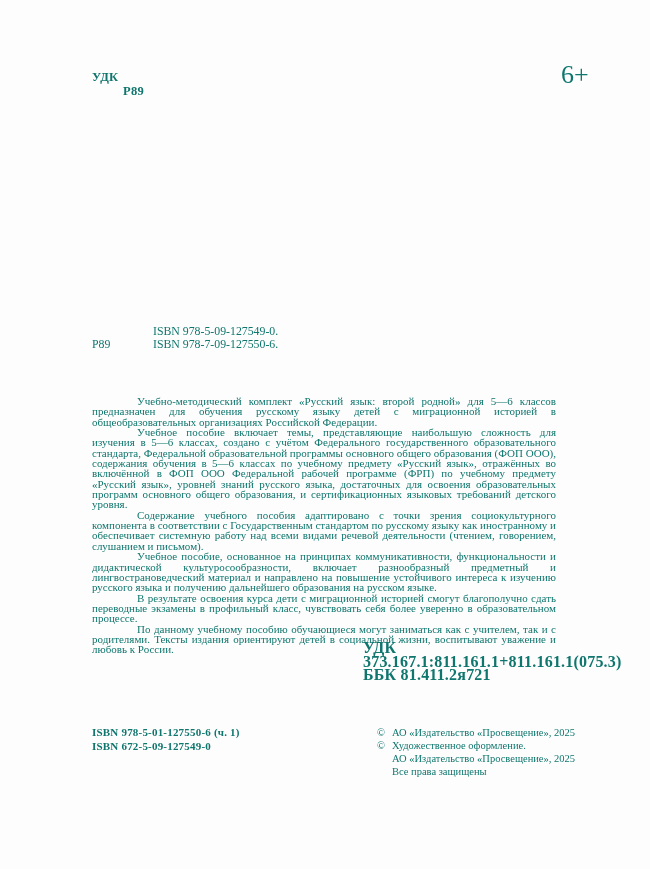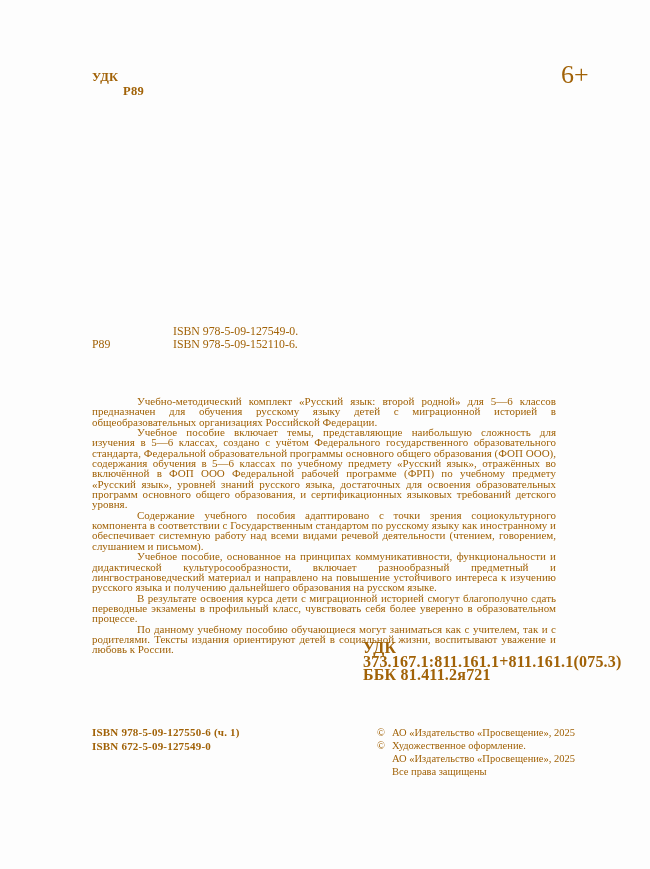--- a/index.html
+++ b/index.html
@@ -2,21 +2,21 @@
 <html lang="ru"><head>
 <meta charset="utf-8">
 <style>
   html, body { margin: 0; padding: 0; background: #ffffff; }
   .page {
     position: relative;
     width: 650px;
     height: 869px;
     background: #fdfdfd;
     font-family: "Liberation Serif", "DejaVu Serif", serif;
-    color: #a16207;
+    color: #0f766e;
     overflow: hidden;
   }
 
   
   .top-codes {
     position: absolute;
     left: 92px;
     top: 70px;
     font-size: 12.5px;
     font-weight: bold;
@@ -49,21 +49,21 @@
     position: absolute;
     left: 0;
     top: 13px;
   }
   .bib-entry {
     margin: 0 0 0 31px;
     text-indent: 20px;
     text-align: justify;
   }
   .bib-title { font-weight: bold; }
-  .bib-line { margin-left: 81px; }
+  .bib-line { margin-left: 61px; }
 
   
   .annotation {
     position: absolute;
     left: 92px;
     top: 396px;
     width: 464px;
     font-size: 11px;
     line-height: 10.35px;
     text-align: justify;
@@ -114,39 +114,39 @@
       <span class="code-label"></span>
       <span class="code-value">Р89</span>
     </div>
   </div>
 
   <div class="age-badge">6+</div>
 
   <div class="bib-block">
     <span class="bib-margin-code">Р89</span>
     <div class="bib-line">ISBN 978-5-09-127549-0.</div>
-    <div class="bib-line">ISBN 978-5-09-152110-6.</div>
+    <div class="bib-line">ISBN 978-7-09-127550-6.</div>
   </div>
 
   <div class="annotation">
     <p>Учебно-методический комплект «Русский язык: второй родной» для 5—6 классов предназначен для обучения русскому языку детей с миграционной историей в общеобразовательных организациях Российской Федерации.</p>
     <p>Учебное пособие включает темы, представляющие наибольшую сложность для изучения в 5—6 классах, создано с учётом Федерального государственного образовательного стандарта, Федеральной образовательной программы основного общего образования (ФОП ООО), содержания обучения в 5—6 классах по учебному предмету «Русский язык», отражённых во включённой в ФОП ООО Федеральной рабочей программе (ФРП) по учебному предмету «Русский язык», уровней знаний русского языка, достаточных для освоения образовательных программ основного общего образования, и сертификационных языковых требований детского уровня.</p>
     <p>Содержание учебного пособия адаптировано с точки зрения социокультурного компонента в соответствии с Государственным стандартом по русскому языку как иностранному и обеспечивает системную работу над всеми видами речевой деятельности (чтением, говорением, слушанием и письмом).</p>
     <p>Учебное пособие, основанное на принципах коммуникативности, функциональности и дидактической культуросообразности, включает разнообразный предметный и лингвострановедческий материал и направлено на повышение устойчивого интереса к изучению русского языка и получению дальнейшего образования на русском языке.</p>
     <p>В результате освоения курса дети с миграционной историей смогут благополучно сдать переводные экзамены в профильный класс, чувствовать себя более уверенно в образовательном процессе.</p>
     <p>По данному учебному пособию обучающиеся могут заниматься как с учителем, так и с родителями. Тексты издания ориентируют детей в социальной жизни, воспитывают уважение и любовь к России.</p>
   </div>
 
   <div class="bottom-codes">
     <div>УДК 373.167.1:811.161.1+811.161.1(075.3)</div>
     <div>ББК 81.411.2я721</div>
   </div>
 
   <div class="footer-isbn">
-    <div>ISBN 978-5-09-127550-6 (ч. 1)</div>
+    <div>ISBN 978-5-01-127550-6 (ч. 1)</div>
     <div>ISBN 672-5-09-127549-0</div>
   </div>
 
   <div class="footer-copy">
     <div class="copy-row">
       <span class="copy-sign">©</span>
       <span>АО «Издательство «Просвещение», 2025</span>
     </div>
     <div class="copy-row">
       <span class="copy-sign">©</span>

